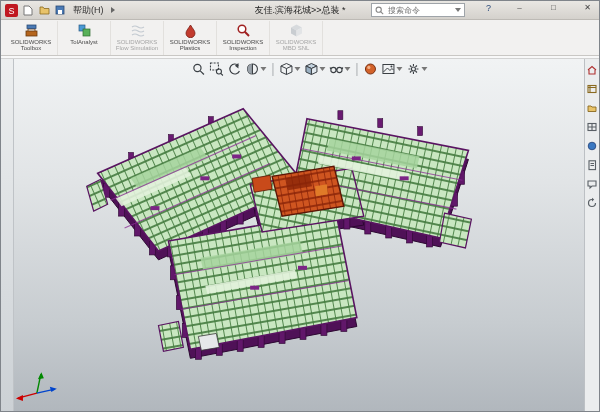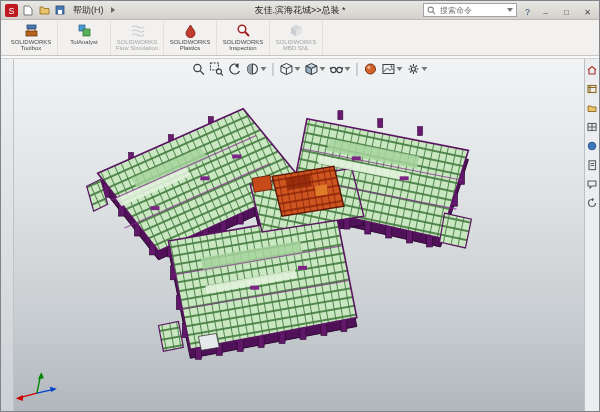--- a/index.html
+++ b/index.html
@@ -19,21 +19,21 @@
   .titlebar {
     flex:0 0 19px; height:19px;
     background:linear-gradient(#e9e7e3,#d4d1cc);
     border-bottom:1px solid #bdbab5;
     display:flex; align-items:center;
     padding:0 4px; font-size:9px; color:#333;
   }
   .tb-left { flex:1; display:flex; align-items:center; gap:4px; min-width:0; }
   .tb-title { flex:0 1 auto; text-align:right; font-size:9px; color:#222;
               white-space:nowrap; overflow:hidden; }
-  .tb-right { flex:1; display:flex; align-items:flex-end; justify-content:flex-end; gap:6px; min-width:0; }
+  .tb-right { flex:1; display:flex; align-items:flex-start; justify-content:flex-end; gap:19px; min-width:0; }
   .app-logo { display:inline-flex; }
   .qa-icon { display:inline-flex; width:12px; height:12px; align-items:center; justify-content:center; }
   .menu-item { padding:0 3px; color:#333; }
   .menu-caret { width:0; height:0; border-left:4px solid #666;
                 border-top:3px solid transparent; border-bottom:3px solid transparent; }
   .searchbox {
     display:flex; align-items:center; gap:2px;
     background:#fff; border:1px solid #9fa4a9;
     height:14px; width:94px; padding:0 3px;
   }

